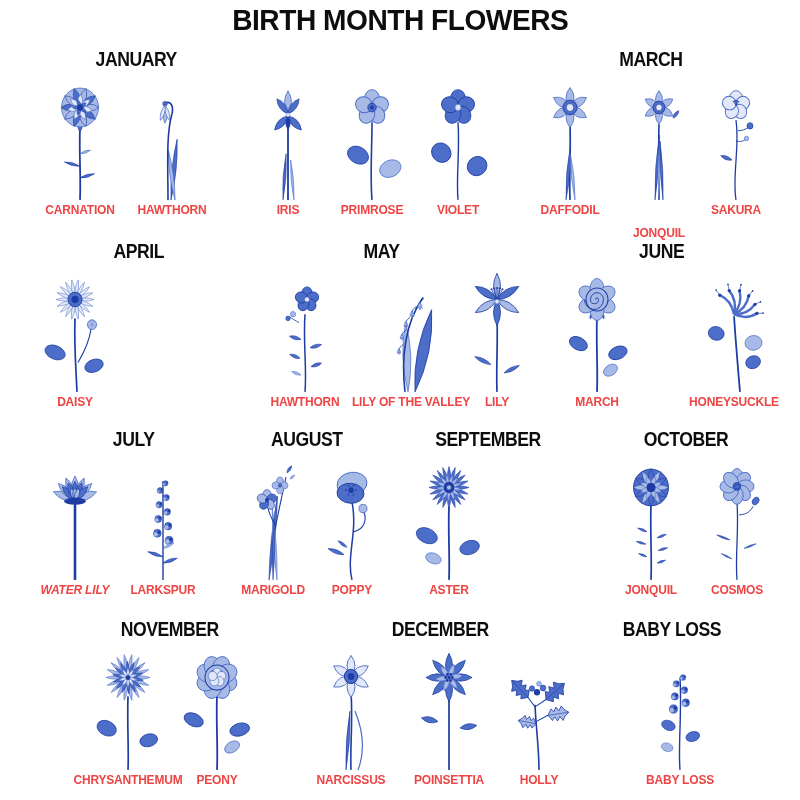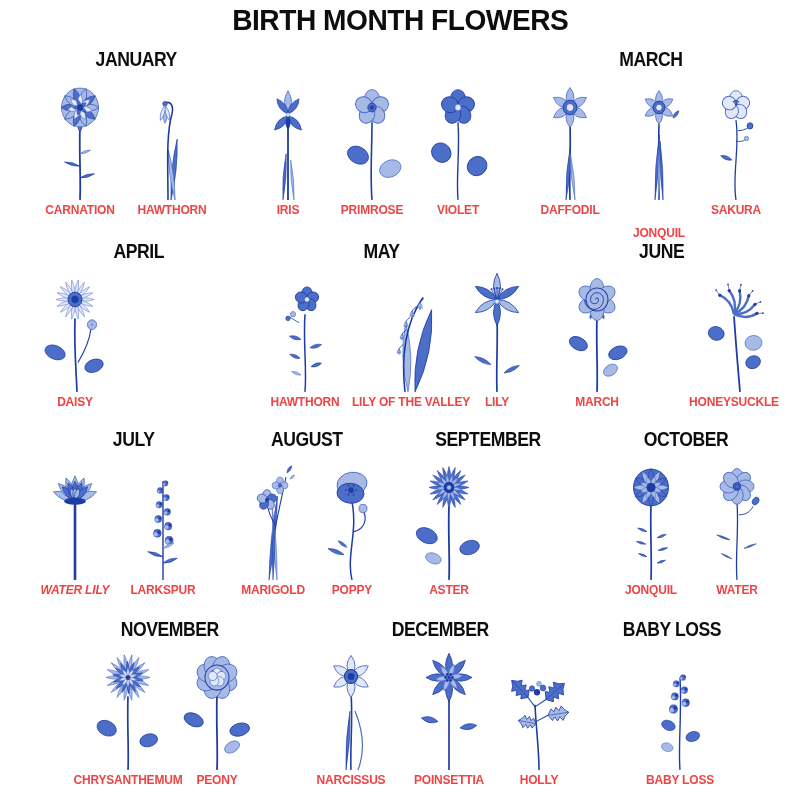--- a/index.html
+++ b/index.html
@@ -537,21 +537,21 @@
         <ellipse cx="41.5" cy="29" rx="8.5" ry="6.2" transform="rotate(180 41.5 29)" fill="#a7bae6" stroke="#4c6dc8" stroke-width="0.9"></ellipse>
         <ellipse cx="44" cy="23" rx="8.5" ry="6.2" transform="rotate(225 44 23)" fill="#a7bae6" stroke="#4c6dc8" stroke-width="0.9"></ellipse>
         <circle cx="50" cy="29" r="3.8" fill="#4c6dc8" stroke="#1e3da4" stroke-width="0.8"></circle>
         <circle cx="52.2" cy="29" r="0.7" fill="#1e3da4" stroke="none" stroke-width="0"></circle>
         <circle cx="51.1" cy="30.9" r="0.7" fill="#1e3da4" stroke="none" stroke-width="0"></circle>
         <circle cx="48.9" cy="30.9" r="0.7" fill="#1e3da4" stroke="none" stroke-width="0"></circle>
         <circle cx="47.8" cy="29" r="0.7" fill="#1e3da4" stroke="none" stroke-width="0"></circle>
         <circle cx="48.9" cy="27.1" r="0.7" fill="#1e3da4" stroke="none" stroke-width="0"></circle>
         <circle cx="51.1" cy="27.1" r="0.7" fill="#1e3da4" stroke="none" stroke-width="0"></circle>
       </svg>
-      <div class="flower-label">WATER</div>
+      <div class="flower-label">COSMOS</div>
     </div>
     <div class="month-header" style="left: 60px; top: 618px;"><span>NOVEMBER</span></div>
     <div class="flower" style="left: 78px; top: 646px; justify-content: center;">
       <svg viewBox="0 0 100 120" preserveAspectRatio="none">
         <path d="M50,48 C49,76 51,98 50,118" fill="none" stroke="#1e3da4" stroke-width="1.7"></path>
         <ellipse cx="28.7" cy="78.3" rx="10" ry="7" transform="rotate(-158 28.7 78.3)" fill="#4c6dc8" stroke="#1e3da4" stroke-width="0.7"></ellipse>
         <ellipse cx="70.7" cy="89.8" rx="9" ry="6" transform="rotate(-14 70.7 89.8)" fill="#4c6dc8" stroke="#1e3da4" stroke-width="0.7"></ellipse>
         <path d="M50,30 Q61,33.4 72,30 Q61,26.6 50,30 Z" fill="#a7bae6" stroke="#4c6dc8" stroke-width="0.6"></path>
         <path d="M50,30 Q59.2,37 70.7,37.5 Q61.5,30.6 50,30 Z" fill="#a7bae6" stroke="#4c6dc8" stroke-width="0.6"></path>
         <path d="M50,30 Q56.2,39.7 66.9,44.1 Q60.6,34.5 50,30 Z" fill="#a7bae6" stroke="#4c6dc8" stroke-width="0.6"></path>

